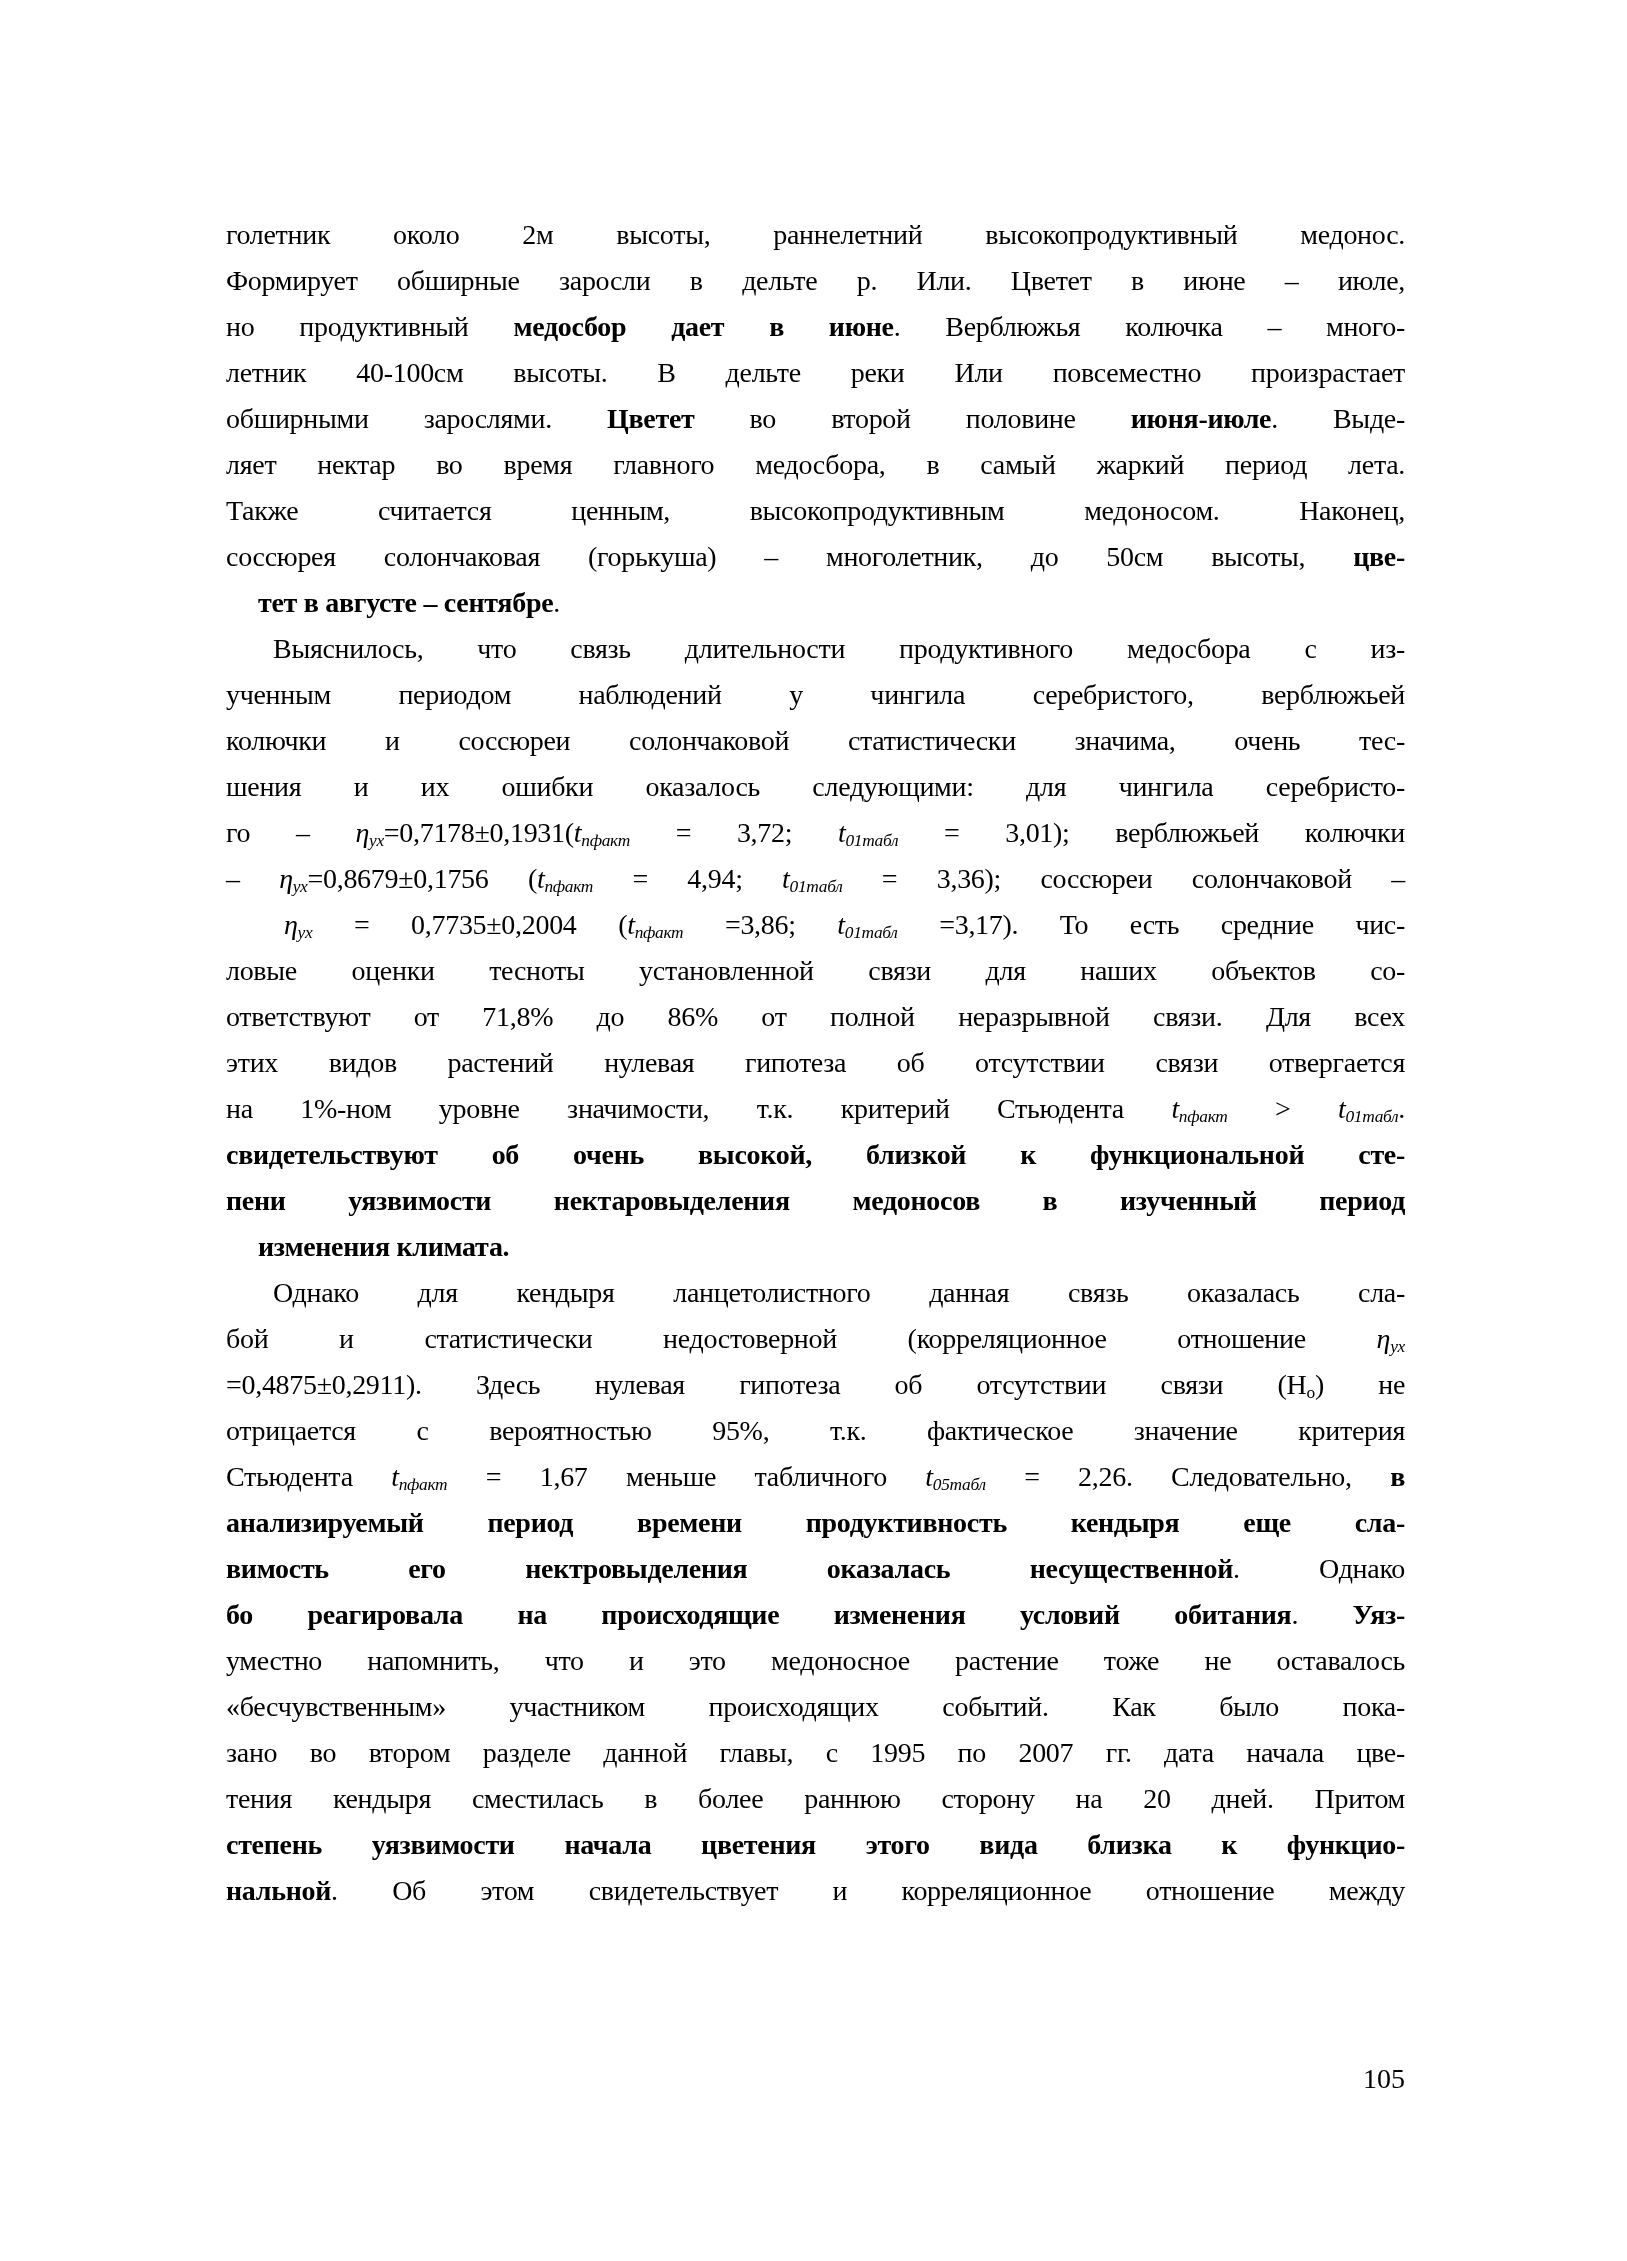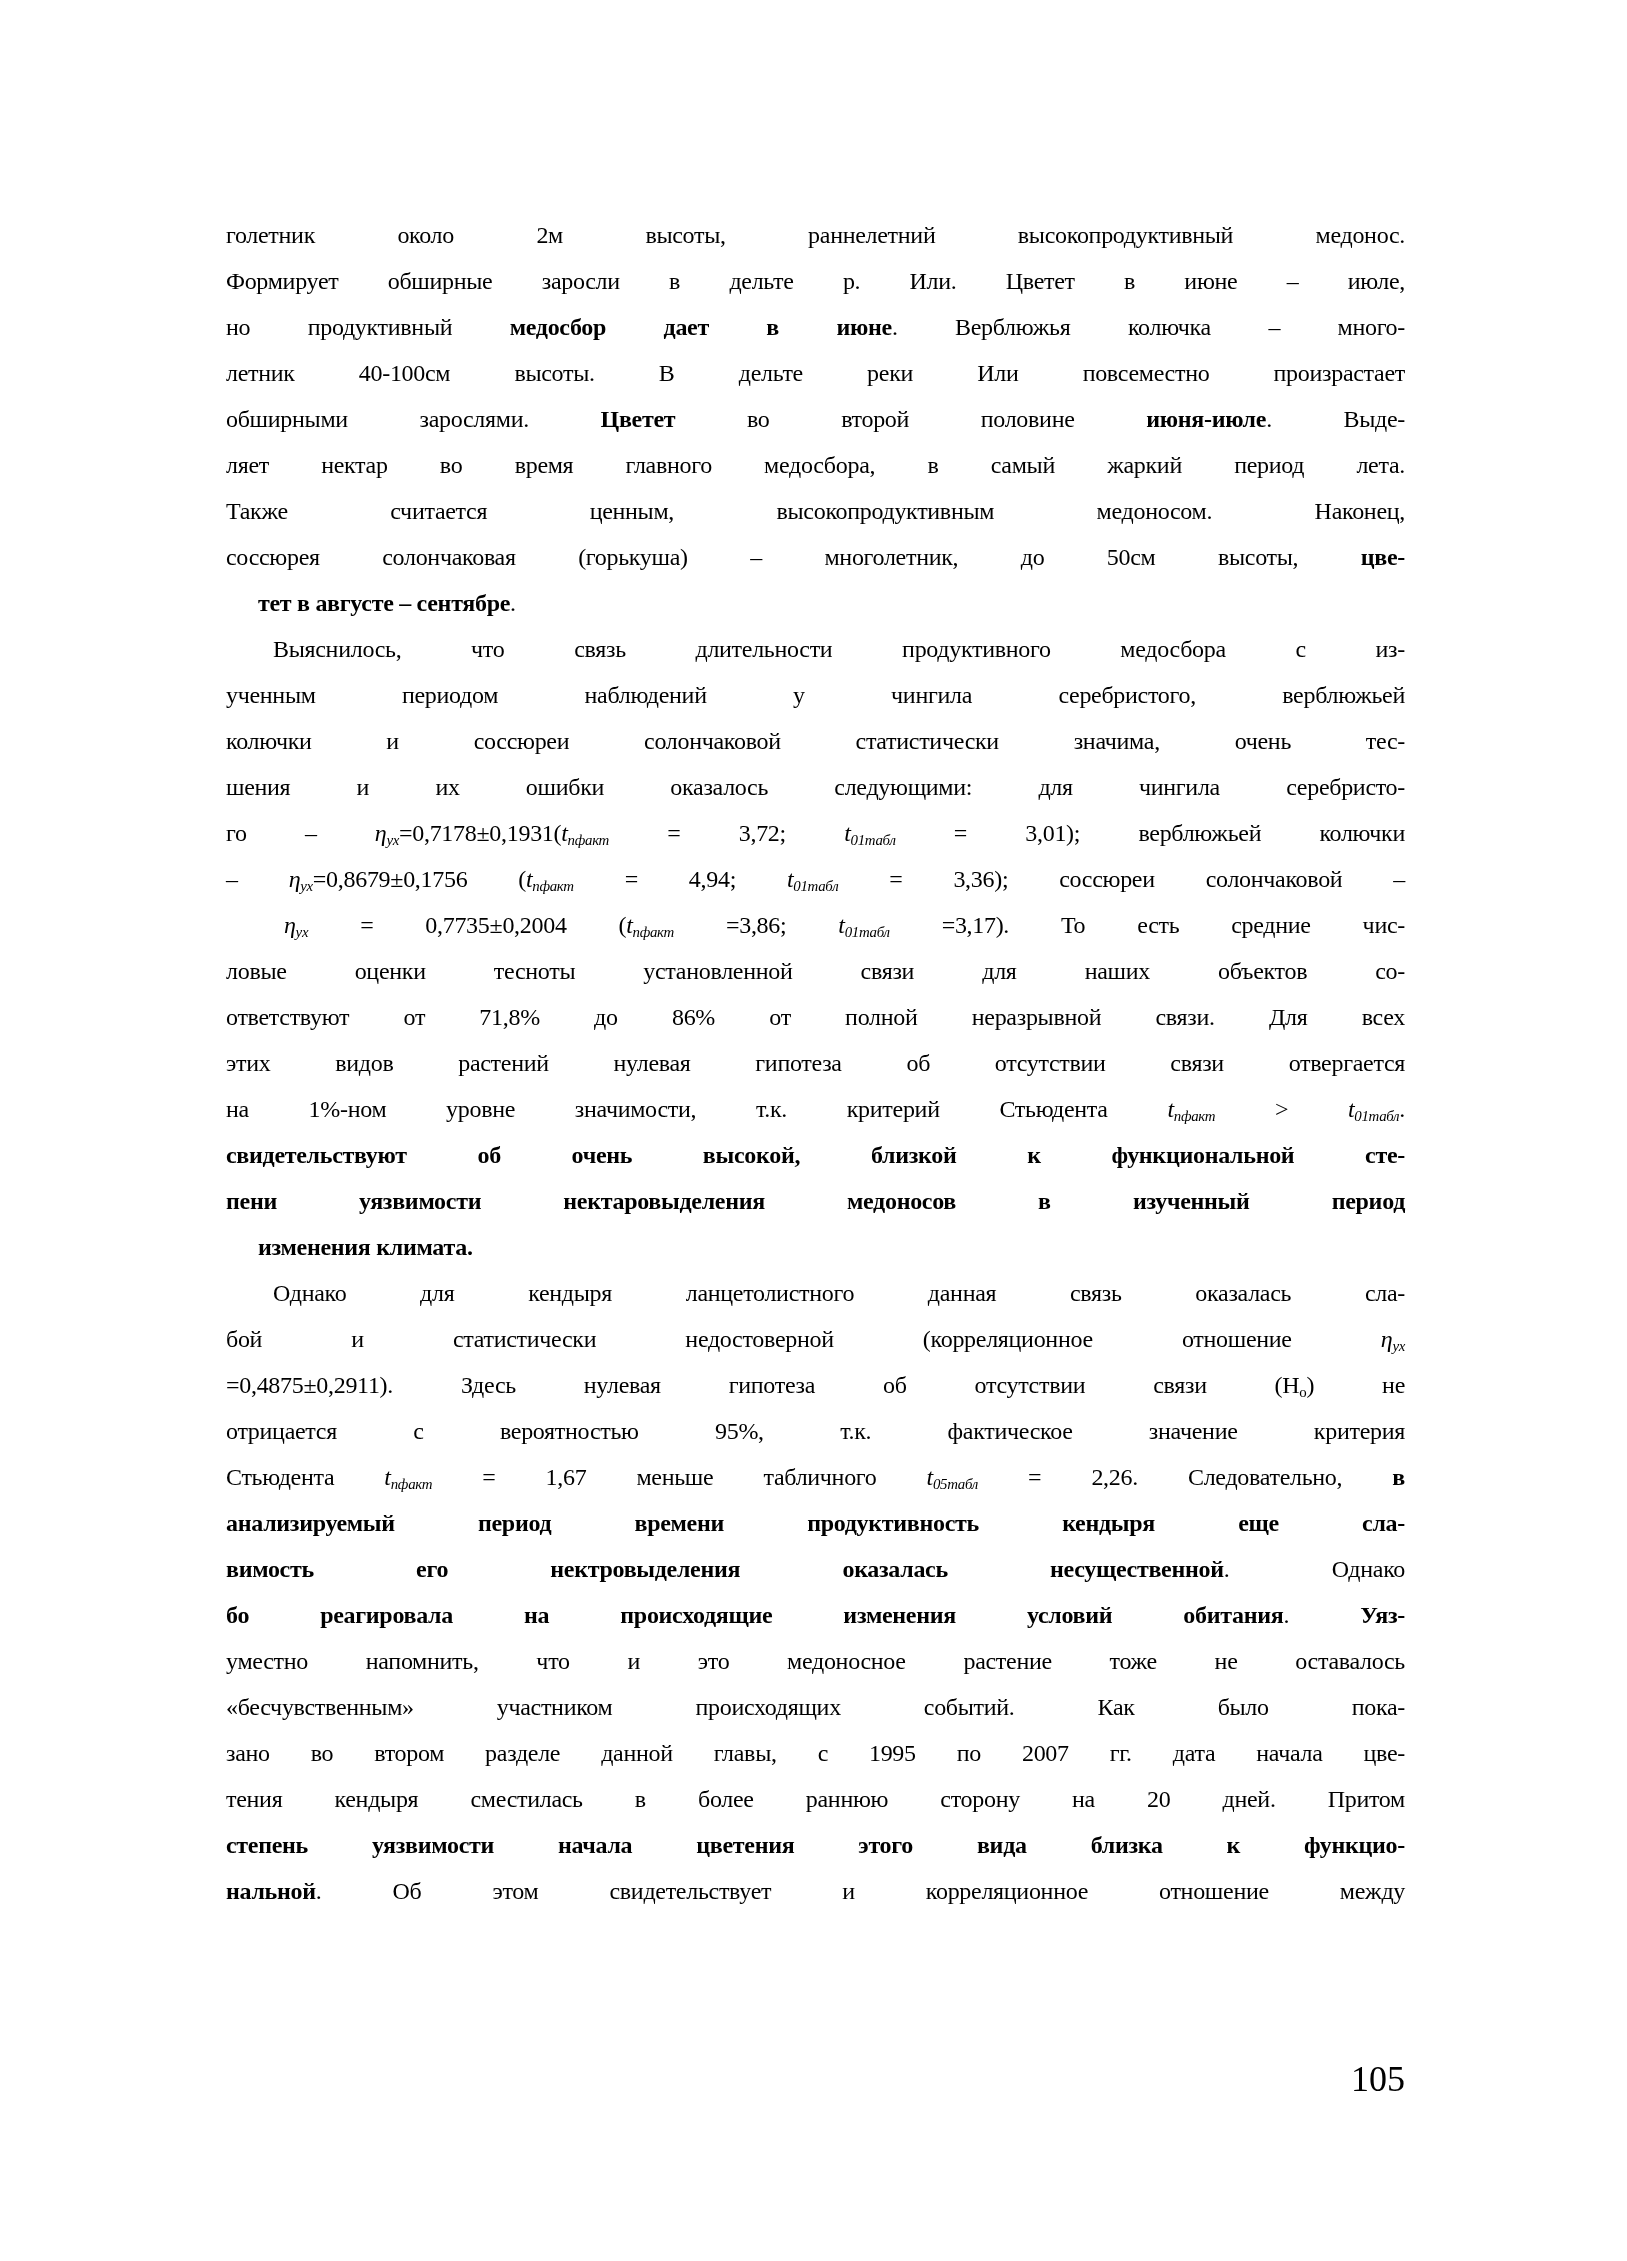--- a/index.html
+++ b/index.html
@@ -14,21 +14,21 @@
     background: #ffffff;
     color: #000000;
     font-family: "Liberation Serif", "DejaVu Serif", serif;
     overflow: hidden;
   }
   .text-block {
     position: absolute;
     left: 226px;
     top: 212px;
     width: 1179px;
-    font-size: 24px;
+    font-size: 28px;
     line-height: 46px;
     letter-spacing: -0.3px;
     color: #000000;
   }
   .paragraph { margin: 0; padding: 0; }
   .line {
     text-align: justify;
     text-align-last: justify;
     white-space: normal;
     height: 46px;
@@ -39,21 +39,21 @@
     margin-left: 32px;
   }
   .bold { font-weight: bold; }
   .ital { font-style: italic; }
   .sub  { font-size: 62%; vertical-align: -0.25em; }
   .page-number {
     position: absolute;
     left: 226px;
     top: 2056px;
     width: 1179px;
-    font-size: 36px;
+    font-size: 28px;
     line-height: 46px;
     text-align: right;
   }
 </style>
 </head>
 <body>
 
 <div class="page">
   <div class="text-block">
       <div class="paragraph">

